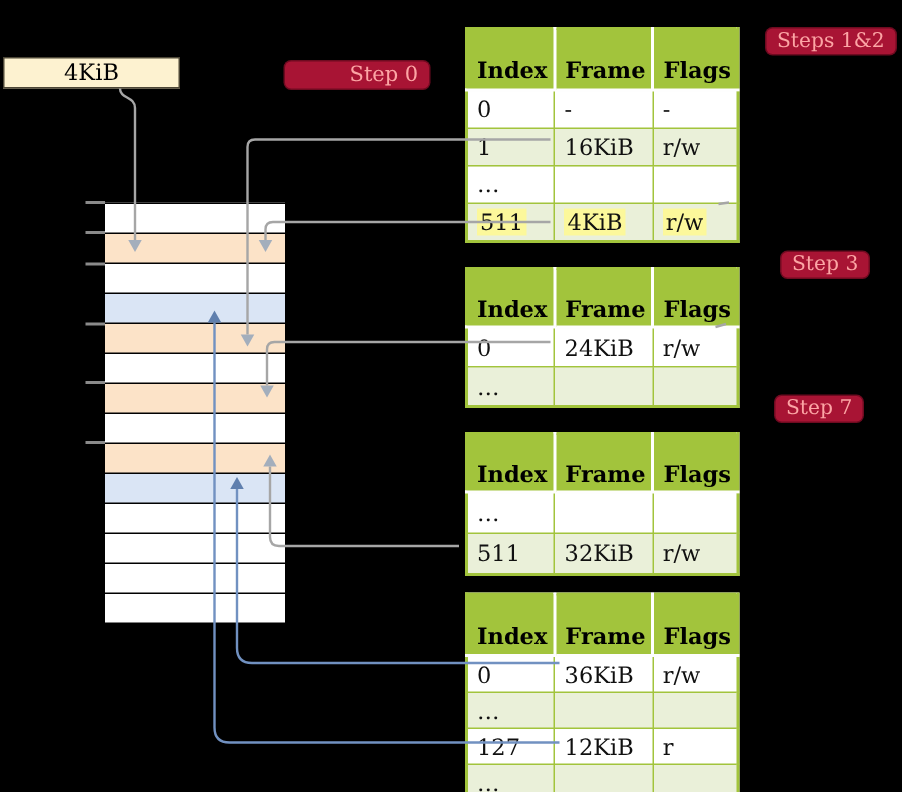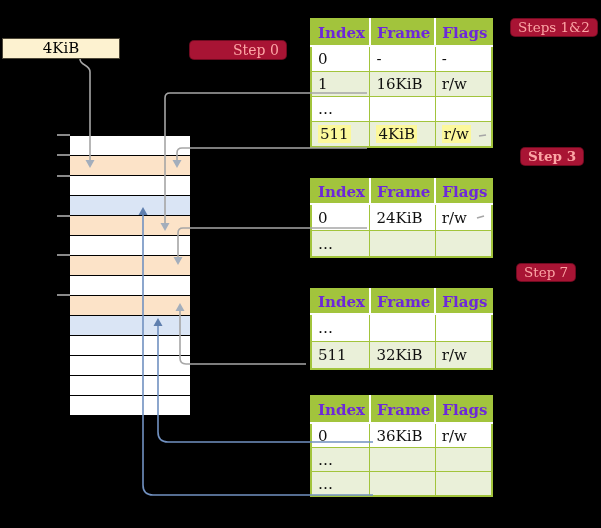--- a/index.html
+++ b/index.html
@@ -10,38 +10,38 @@
   .sizelabel{position:absolute;left:2px;top:38px;width:116px;height:19px;
     background:#fdf2d0;border:1px solid #4c4636;color:#000;
     font-size:15px;line-height:19px;text-align:center;}
 
   
   .badge{position:absolute;background:#a81434;color:#fca5a5;text-align:center;
     border-radius:4px;box-shadow:0 0 0 1px #6f0a20;padding:0 7px;
     font-size:13.5px;line-height:17px;white-space:nowrap;}
   #badge-step0{left:190px;top:41px;font-size:14px;line-height:18px;padding-left:43px;}
   #badge-steps12{left:511px;top:19px;}
-  #badge-step3{left:521px;top:148px;font-weight:bold;}
+  #badge-step3{left:521px;top:168px;}
   #badge-step4{left:517px;top:264px;}
 
   
   .memcol{position:absolute;left:70px;top:135px;width:120px;}
   .mrow{height:19px;border-bottom:1px solid #000;}
   .mrow:first-child{border-top:1px solid #000;}
   .mrow.plain{background:#ffffff;}
   .mrow.orange{background:#fce3c8;}
   .mrow.blue{background:#dae5f5;}
   .tick{position:absolute;left:57px;width:13px;height:2px;background:#8a8a8a;}
 
   
   .ptable{position:absolute;left:310px;}
   .t1{top:18px;}.t2{top:178px;}.t3{top:288px;}.t4{top:395px;}
   table{border-collapse:collapse;border:2px solid #a2c43c;background:#fff;}
-  th{background:#a2c43c;color:#6d28d9;font-weight:bold;font-size:15px;text-align:left;
-     padding:2px 4px 2px 6px;border-right:2px solid #fff;border-bottom:2px solid #fefefe;}
+  th{background:#a2c43c;color:#000000;font-weight:bold;font-size:15px;text-align:left;
+     padding:16px 4px 2px 6px;border-right:2px solid #fff;border-bottom:2px solid #fefefe;}
   th:last-child{border-right:2px solid #a2c43c;}
   td{font-size:15px;color:#101010;padding:0 4px 0 6px;border:1.5px solid #a2c43c;
      vertical-align:middle;}
   tr.shaded td{background:#eaf0d9;}
   .c0{width:46px;}.c1{width:52px;}.c2{width:38px;}
   .t1 th{height:21px}.t1 td{height:24px}
   .t2 th{height:19px}.t2 td{height:25px}
   .t3 th{height:19px}.t3 td{height:26px}
   .t4 th{height:21px}.t4 td{height:23px}
   .hl{background:#fcf89b;padding:0 2px;}
@@ -181,20 +181,25 @@
           <tr>
             <td class="c0">0</td>
             <td class="c1">36KiB</td>
             <td class="c2">r/w</td>
           </tr>
           <tr class="shaded">
             <td class="c0">…</td>
             <td class="c1"></td>
             <td class="c2"></td>
           </tr>
+          <tr>
+            <td class="c0">127</td>
+            <td class="c1">12KiB</td>
+            <td class="c2">r</td>
+          </tr>
           <tr class="shaded">
             <td class="c0">…</td>
             <td class="c1"></td>
             <td class="c2"></td>
           </tr>
         </tbody>
       </table>
     </div>
 
   <svg id="overlay" width="601" height="528" viewBox="0 0 601 528">

